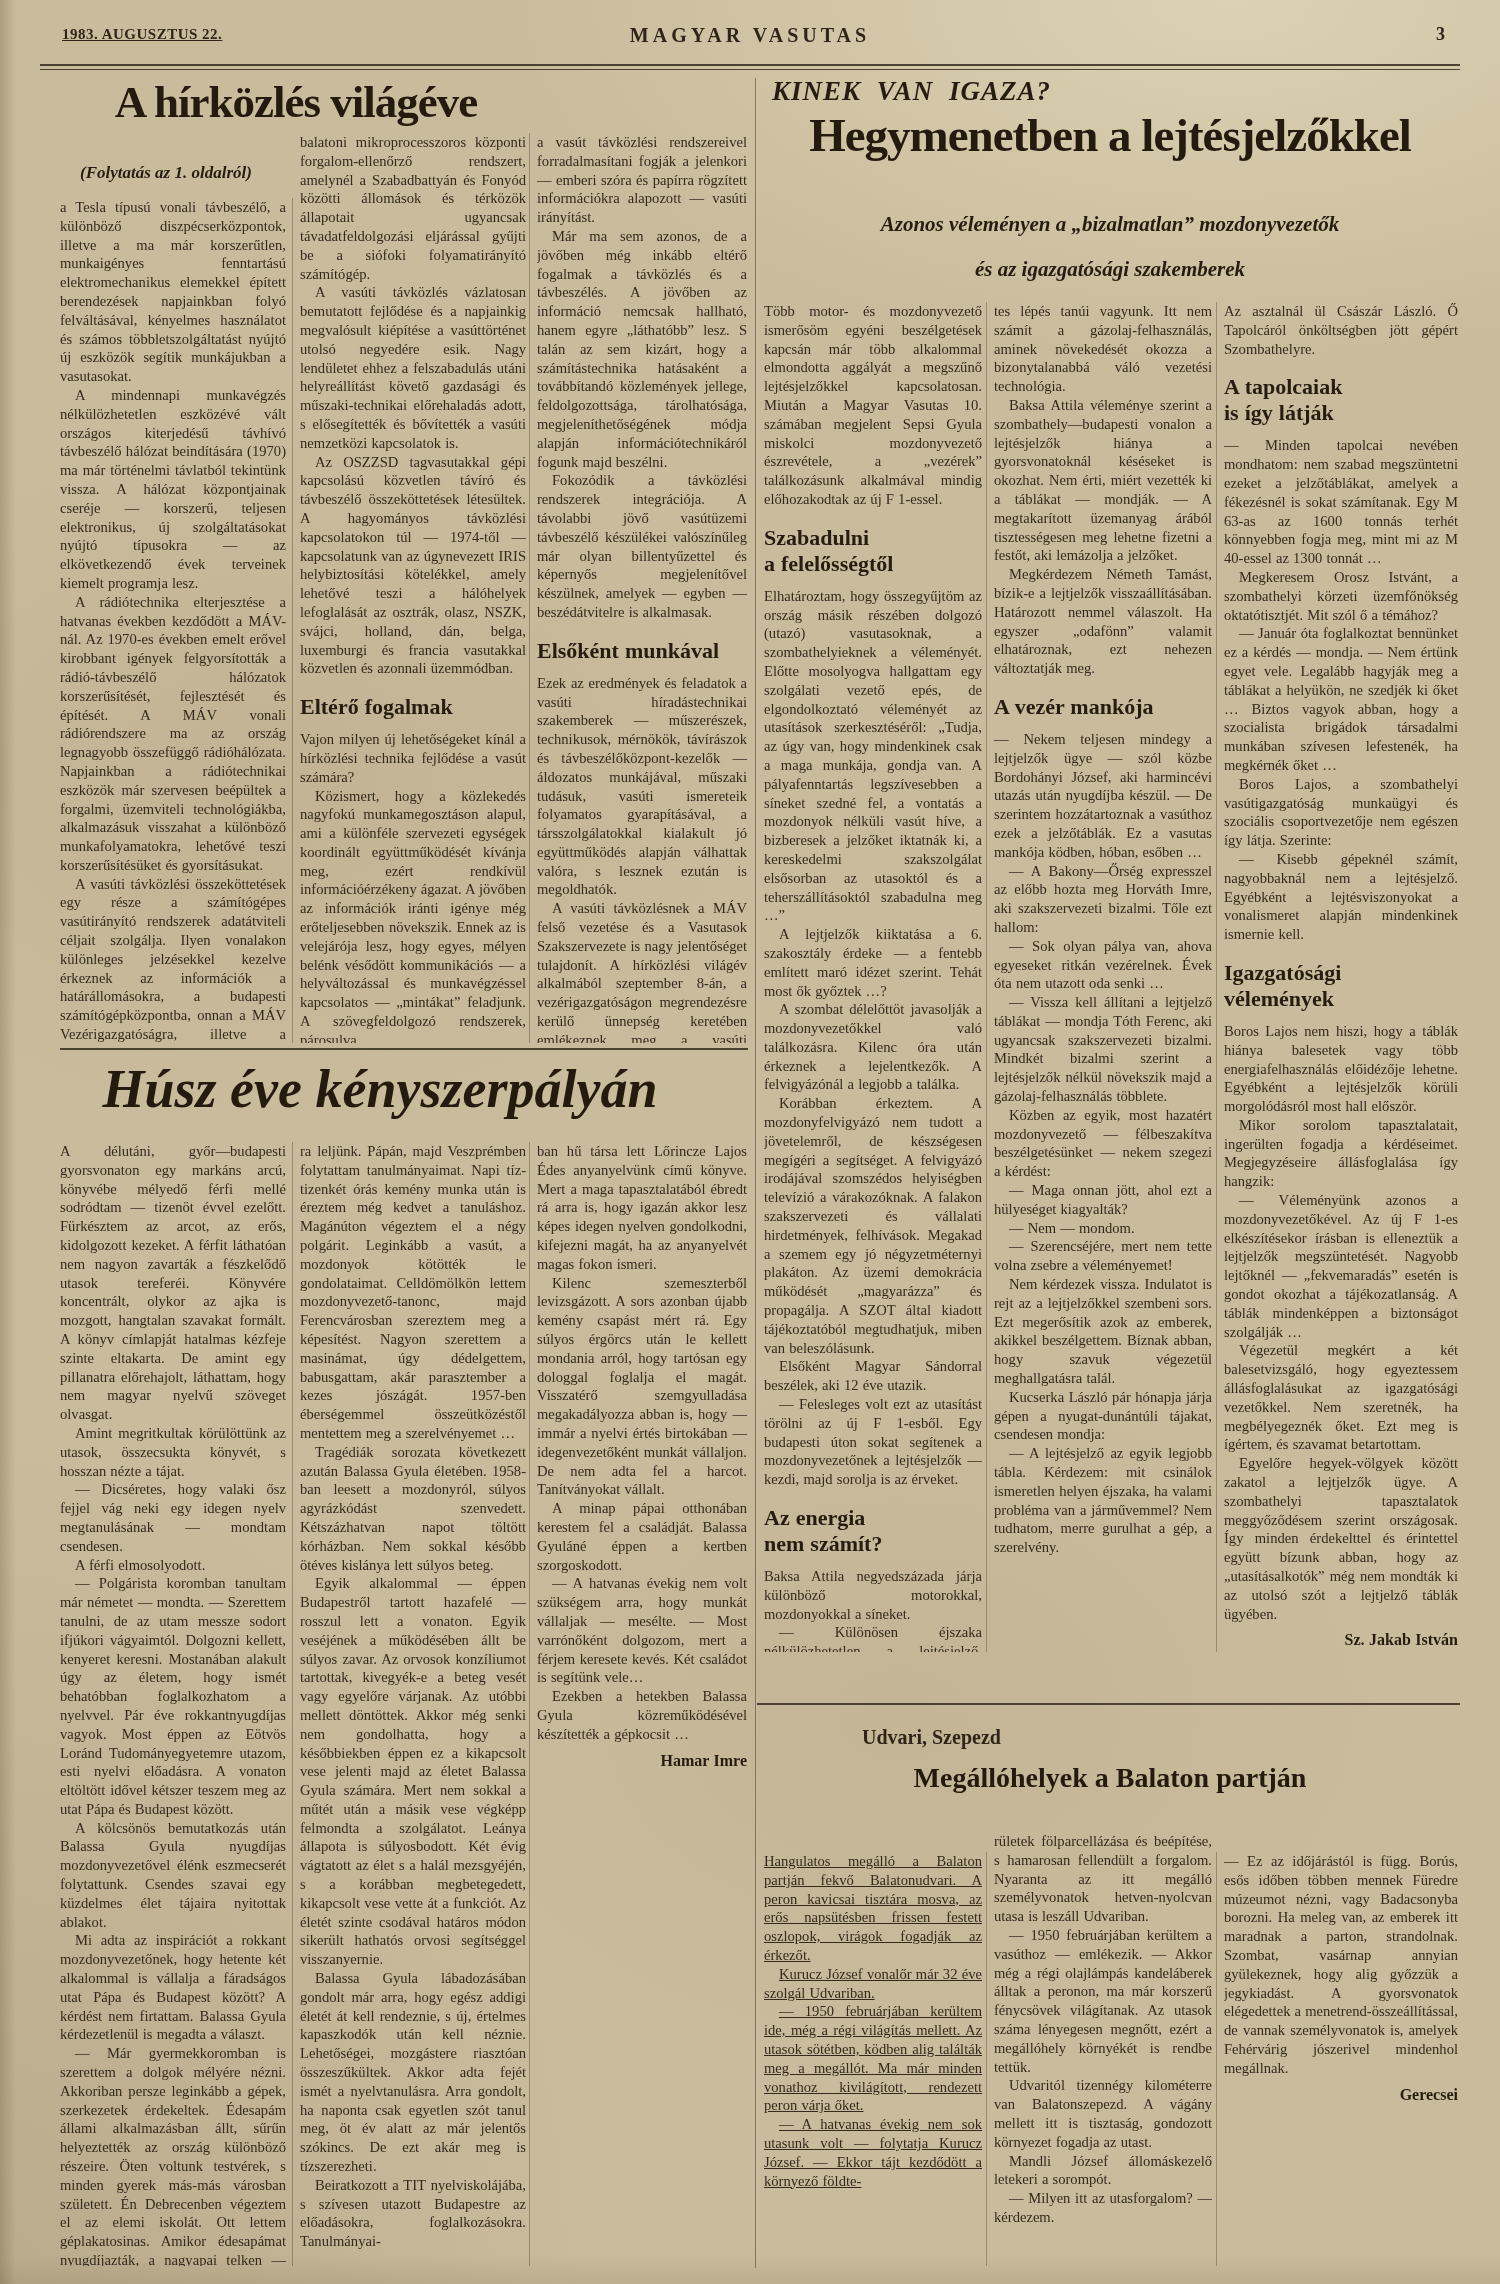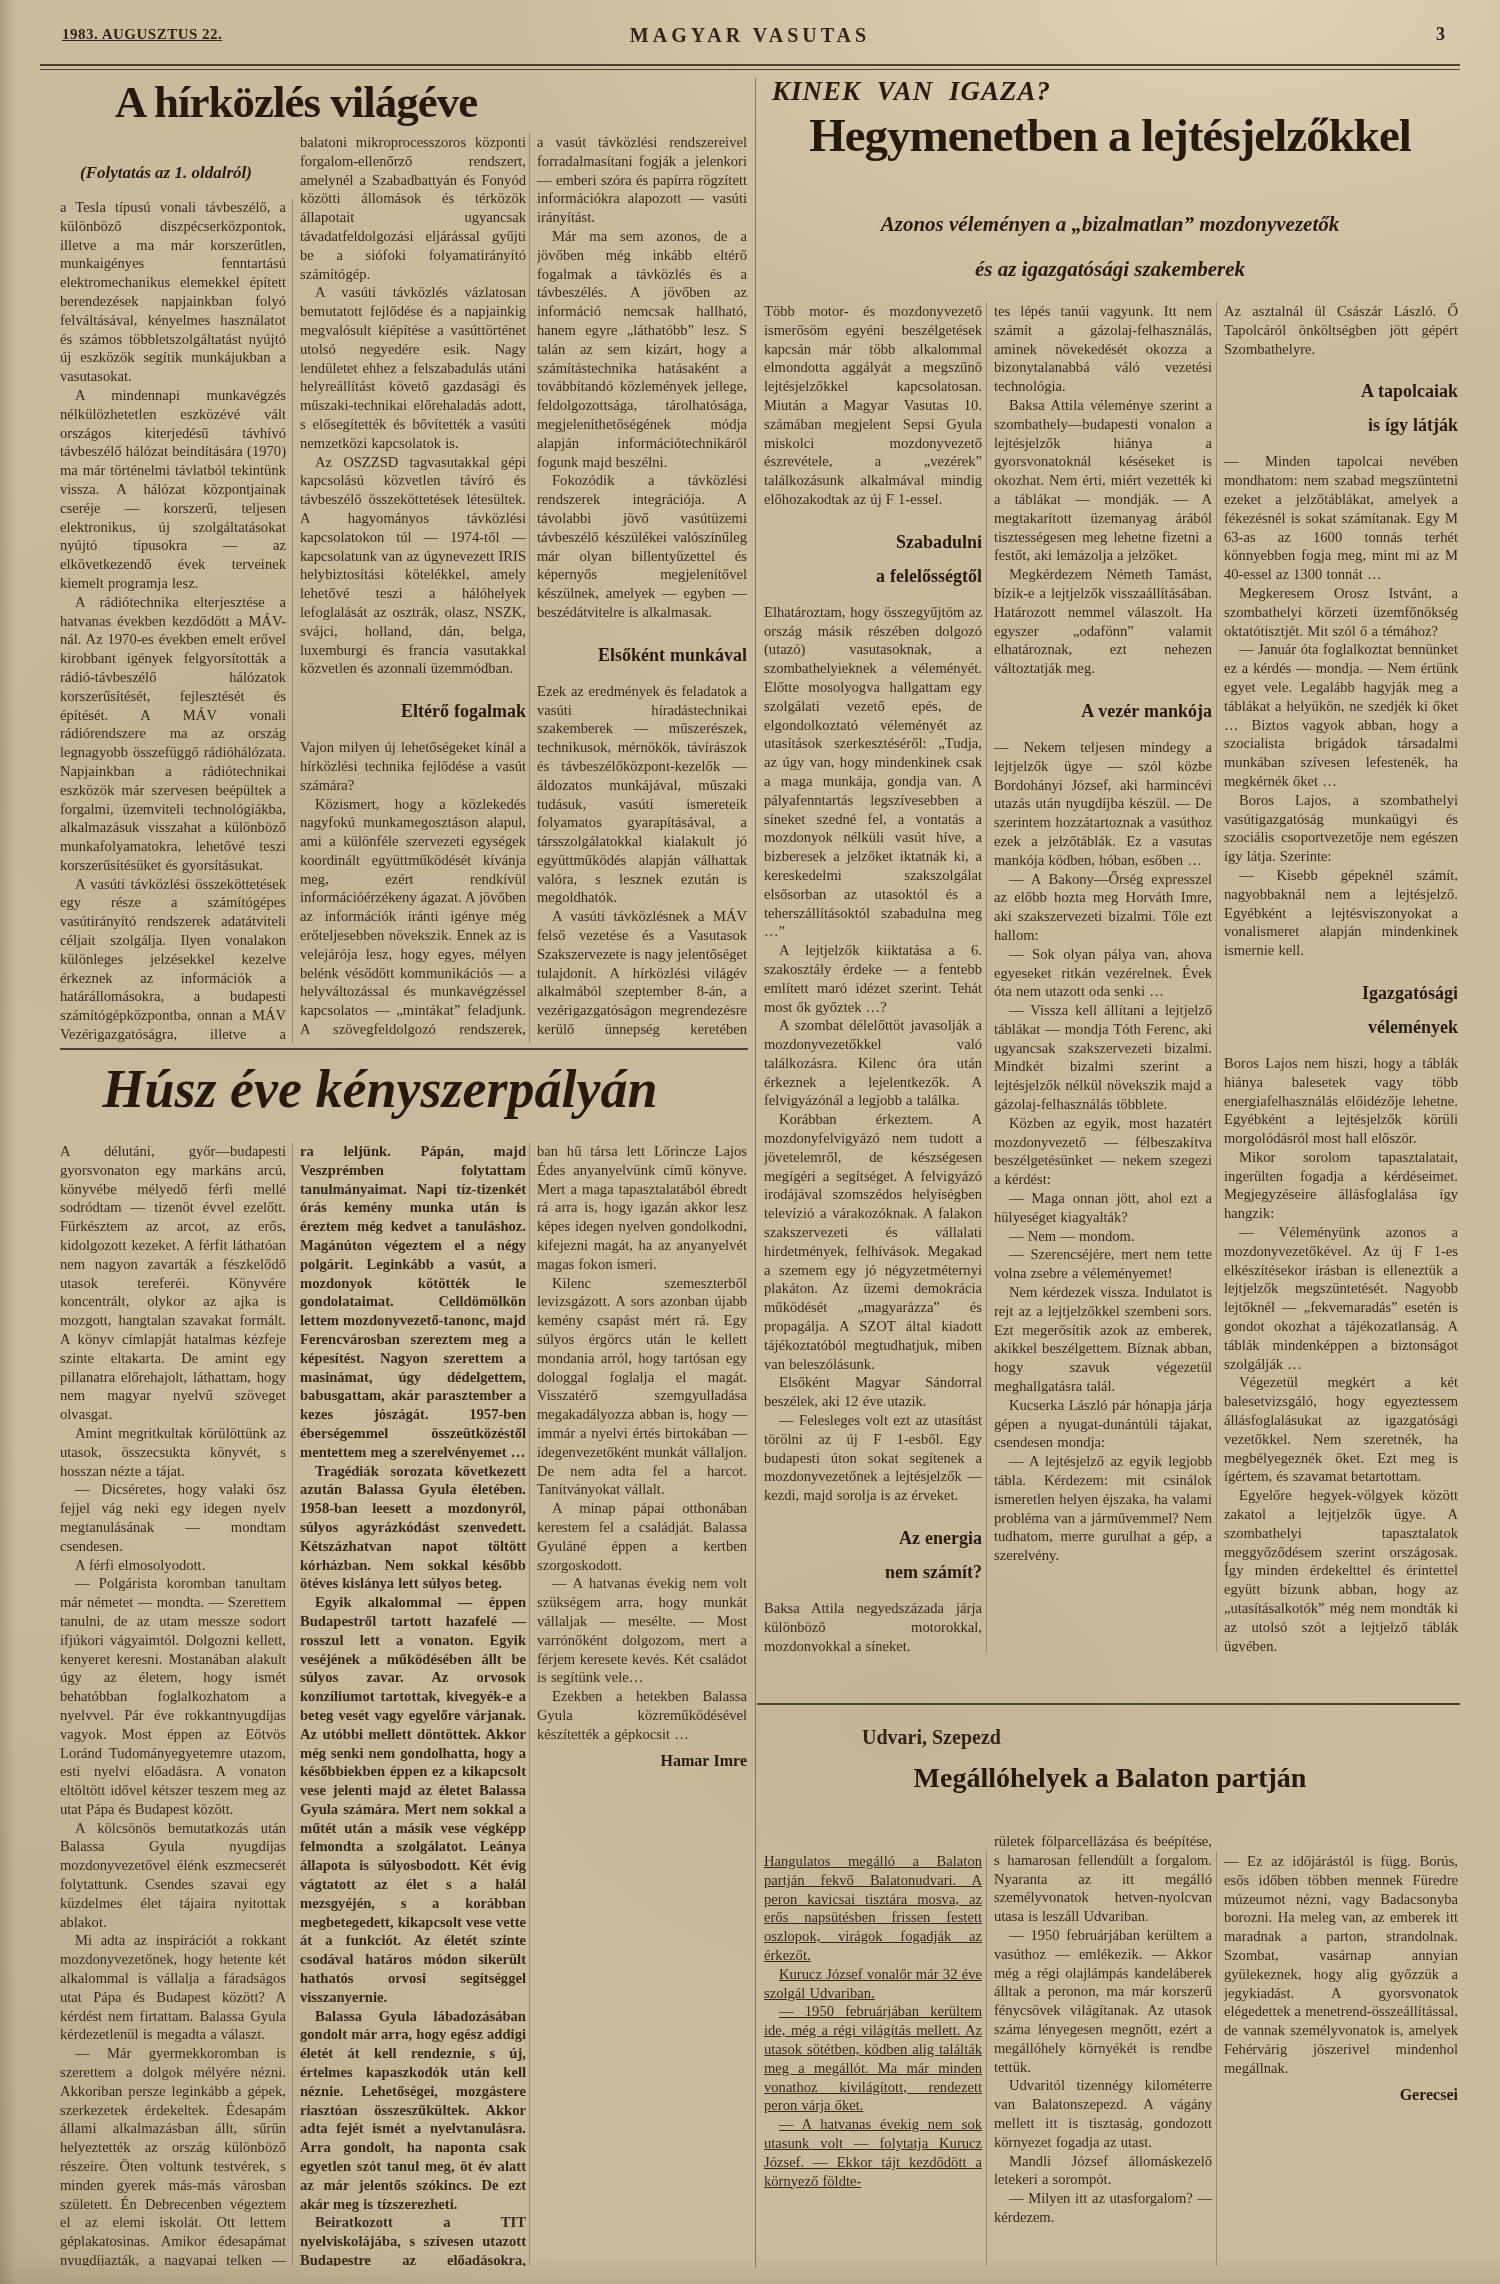--- a/index.html
+++ b/index.html
@@ -20,21 +20,21 @@
   .abs{position:absolute;}
   .rule{background:#352b1c;opacity:.85;}
   .vsep{width:1px;background:#4a3e2a;opacity:.38;}
   .bodycol{
     font-size:14.6px;line-height:18.8px;text-align:justify;overflow:hidden;
     color:#332a1c;word-spacing:.5px;
   }
   .bodycol p{margin:0;text-indent:15px;}
   .bodycol p:first-child{text-indent:0;}
   .subhead{
-    font-weight:bold;text-align:right;font-size:18px;line-height:34px;
+    font-weight:bold;text-align:left;font-size:22px;line-height:26px;
     margin:16px 0 10px 0;white-space:pre-line;color:#261d10;text-indent:0;
     font-family:"Liberation Serif","DejaVu Serif",serif;
   }
   .byline{font-weight:bold;text-align:right;font-size:16px;margin-top:8px;color:#261d10;}
   .kicker-italic{font-style:italic;font-weight:bold;color:#261d10;}
   .headline{font-weight:bold;color:#241a0d;}
   .center{text-align:center;}
 </style>
 </head>
 <body>
@@ -101,21 +101,21 @@
           <p>A délutáni, győr—budapesti gyorsvonaton egy markáns arcú, könyvébe mélyedő férfi mellé sodródtam — tizenöt évvel ezelőtt. Fürkésztem az arcot, az erős, kidolgozott kezeket. A férfit láthatóan nem nagyon zavarták a fészkelődő utasok tereferéi. Könyvére koncentrált, olykor az ajka is mozgott, hangtalan szavakat formált. A könyv címlapját hatalmas kézfeje szinte eltakarta. De amint egy pillanatra előrehajolt, láthattam, hogy nem magyar nyelvű szöveget olvasgat.</p>
           <p>Amint megritkultak körülöttünk az utasok, összecsukta könyvét, s hosszan nézte a tájat.</p>
           <p>— Dicséretes, hogy valaki ősz fejjel vág neki egy idegen nyelv megtanulásának — mondtam csendesen.</p>
           <p>A férfi elmosolyodott.</p>
           <p>— Polgárista koromban tanultam már németet — mondta. — Szerettem tanulni, de az utam messze sodort ifjúkori vágyaimtól. Dolgozni kellett, kenyeret keresni. Mostanában alakult úgy az életem, hogy ismét behatóbban foglalkozhatom a nyelvvel. Pár éve rokkantnyugdíjas vagyok. Most éppen az Eötvös Loránd Tudományegyetemre utazom, esti nyelvi előadásra. A vonaton eltöltött idővel kétszer teszem meg az utat Pápa és Budapest között.</p>
           <p>A kölcsönös bemutatkozás után Balassa Gyula nyugdíjas mozdonyvezetővel élénk eszmecserét folytattunk. Csendes szavai egy küzdelmes élet tájaira nyitottak ablakot.</p>
           <p>Mi adta az inspirációt a rokkant mozdonyvezetőnek, hogy hetente két alkalommal is vállalja a fáradságos utat Pápa és Budapest között? A kérdést nem firtattam. Balassa Gyula kérdezetlenül is megadta a választ.</p>
           <p>— Már gyermekkoromban is szerettem a dolgok mélyére nézni. Akkoriban persze leginkább a gépek, szerkezetek érdekeltek. Édesapám állami alkalmazásban állt, sűrűn helyeztették az ország különböző részeire. Öten voltunk testvérek, s minden gyerek más-más városban született. Én Debrecenben végeztem el az elemi iskolát. Ott lettem géplakatosinas. Amikor édesapámat nyugdíjazták, a nagyapai telken — Nyárádon — építettek családi házat, hogy nyugalom-</p>
         </div>
     </div>
-    <div class="abs bodycol" style="left:300px;top:1142px;width:226px;height:1124px;font-weight:bold;">
+    <div class="abs bodycol" style="left:300px;top:1142px;width:226px;height:1124px;">
       <div>
           <p>ra leljünk. Pápán, majd Veszprémben folytattam tanulmányaimat. Napi tíz-tizenkét órás kemény munka után is éreztem még kedvet a tanuláshoz. Magánúton végeztem el a négy polgárit. Leginkább a vasút, a mozdonyok kötötték le gondolataimat. Celldömölkön lettem mozdonyvezető-tanonc, majd Ferencvárosban szereztem meg a képesítést. Nagyon szerettem a masinámat, úgy dédelgettem, babusgattam, akár parasztember a kezes jószágát. 1957-ben éberségemmel összeütközéstől mentettem meg a szerelvényemet …</p>
           <p>Tragédiák sorozata következett azután Balassa Gyula életében. 1958-ban leesett a mozdonyról, súlyos agyrázkódást szenvedett. Kétszázhatvan napot töltött kórházban. Nem sokkal később ötéves kislánya lett súlyos beteg.</p>
           <p>Egyik alkalommal — éppen Budapestről tartott hazafelé — rosszul lett a vonaton. Egyik veséjének a működésében állt be súlyos zavar. Az orvosok konzíliumot tartottak, kivegyék-e a beteg vesét vagy egyelőre várjanak. Az utóbbi mellett döntöttek. Akkor még senki nem gondolhatta, hogy a későbbiekben éppen ez a kikapcsolt vese jelenti majd az életet Balassa Gyula számára. Mert nem sokkal a műtét után a másik vese végképp felmondta a szolgálatot. Leánya állapota is súlyosbodott. Két évig vágtatott az élet s a halál mezsgyéjén, s a korábban megbetegedett, kikapcsolt vese vette át a funkciót. Az életét szinte csodával határos módon sikerült hathatós orvosi segítséggel visszanyernie.</p>
           <p>Balassa Gyula lábadozásában gondolt már arra, hogy egész addigi életét át kell rendeznie, s új, értelmes kapaszkodók után kell néznie. Lehetőségei, mozgástere riasztóan összeszűkültek. Akkor adta fejét ismét a nyelvtanulásra. Arra gondolt, ha naponta csak egyetlen szót tanul meg, öt év alatt az már jelentős szókincs. De ezt akár meg is tízszerezheti.</p>
           <p>Beiratkozott a TIT nyelviskolájába, s szívesen utazott Budapestre az előadásokra, foglalkozásokra. Tanulmányai-</p>
         </div>
     </div>
     <div class="abs bodycol" style="left:537px;top:1142px;width:210px;height:1124px;">
       <div>

